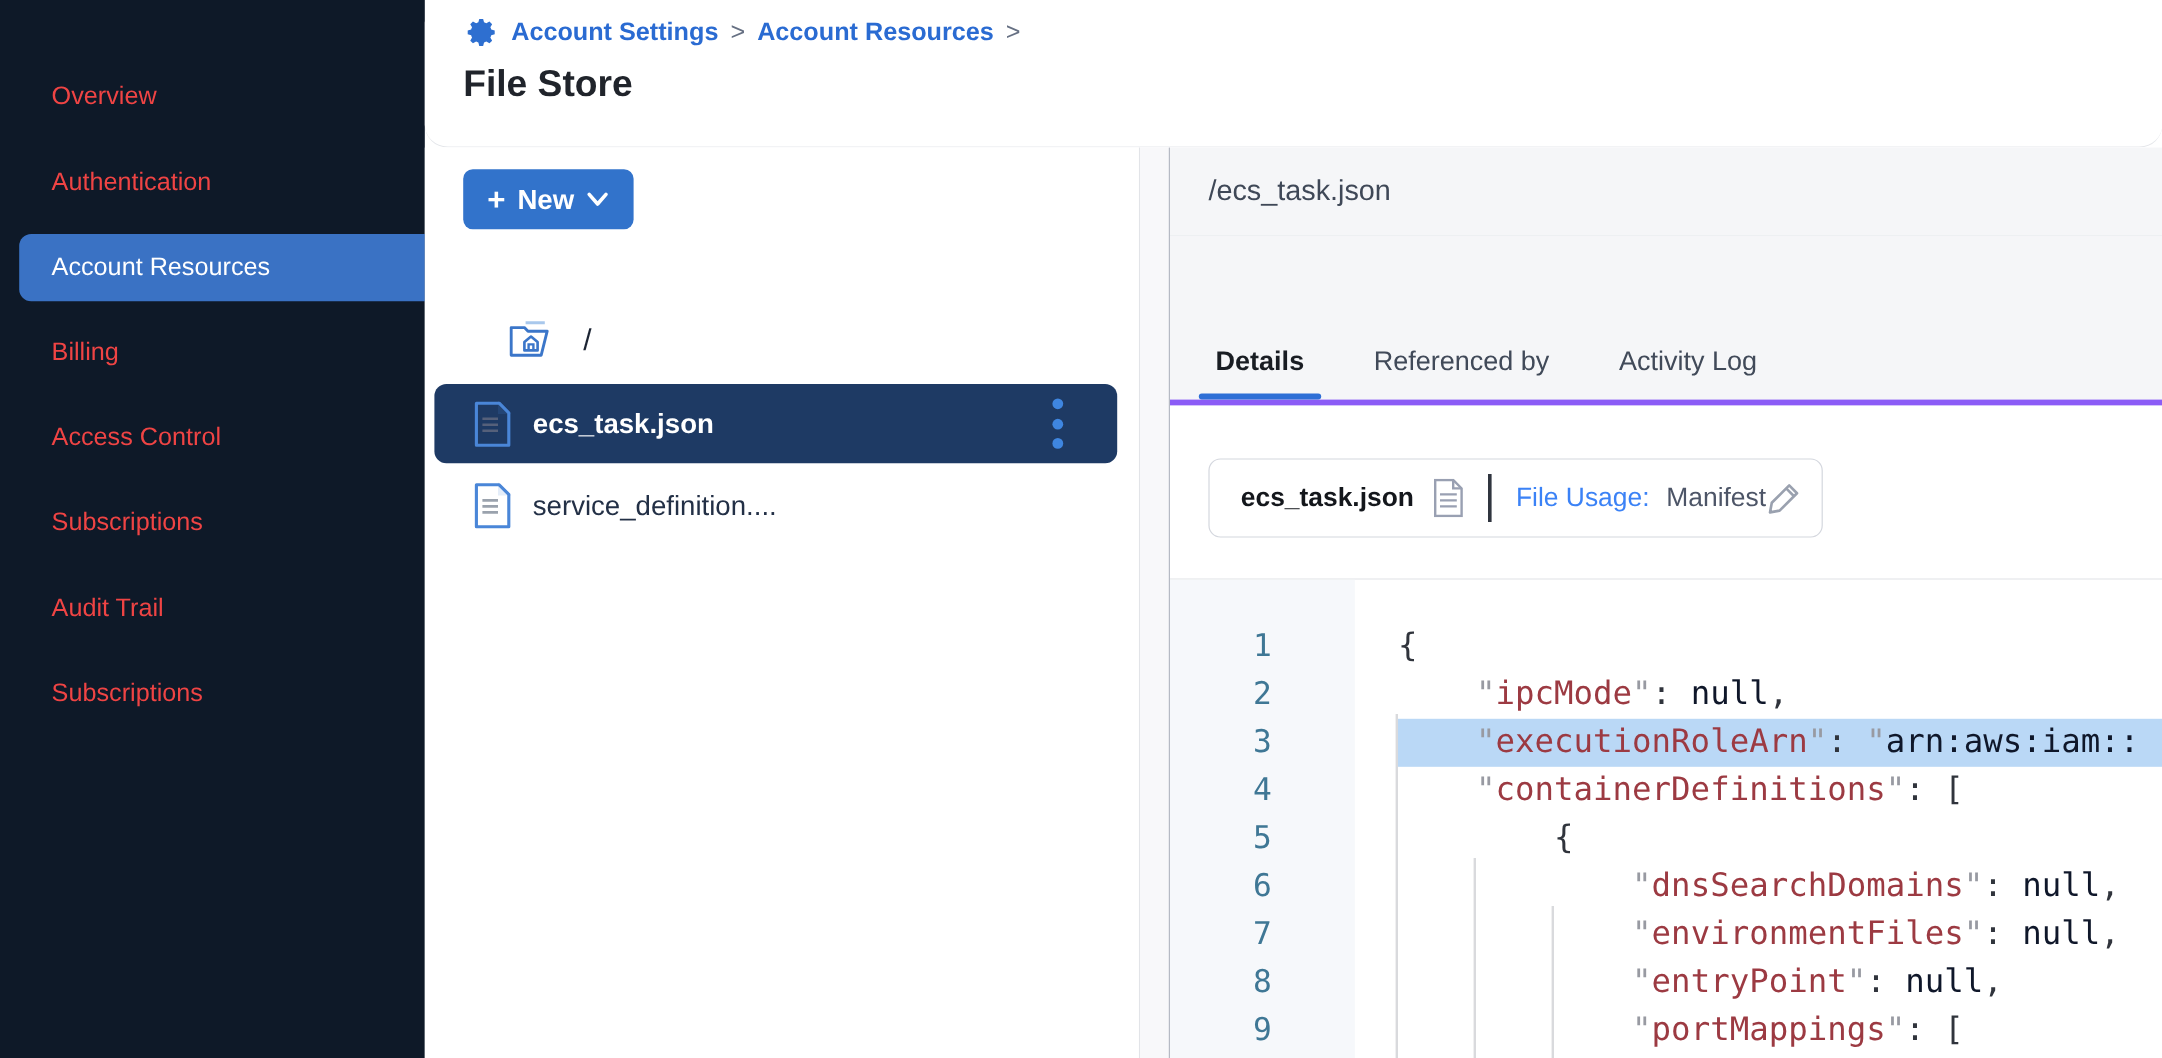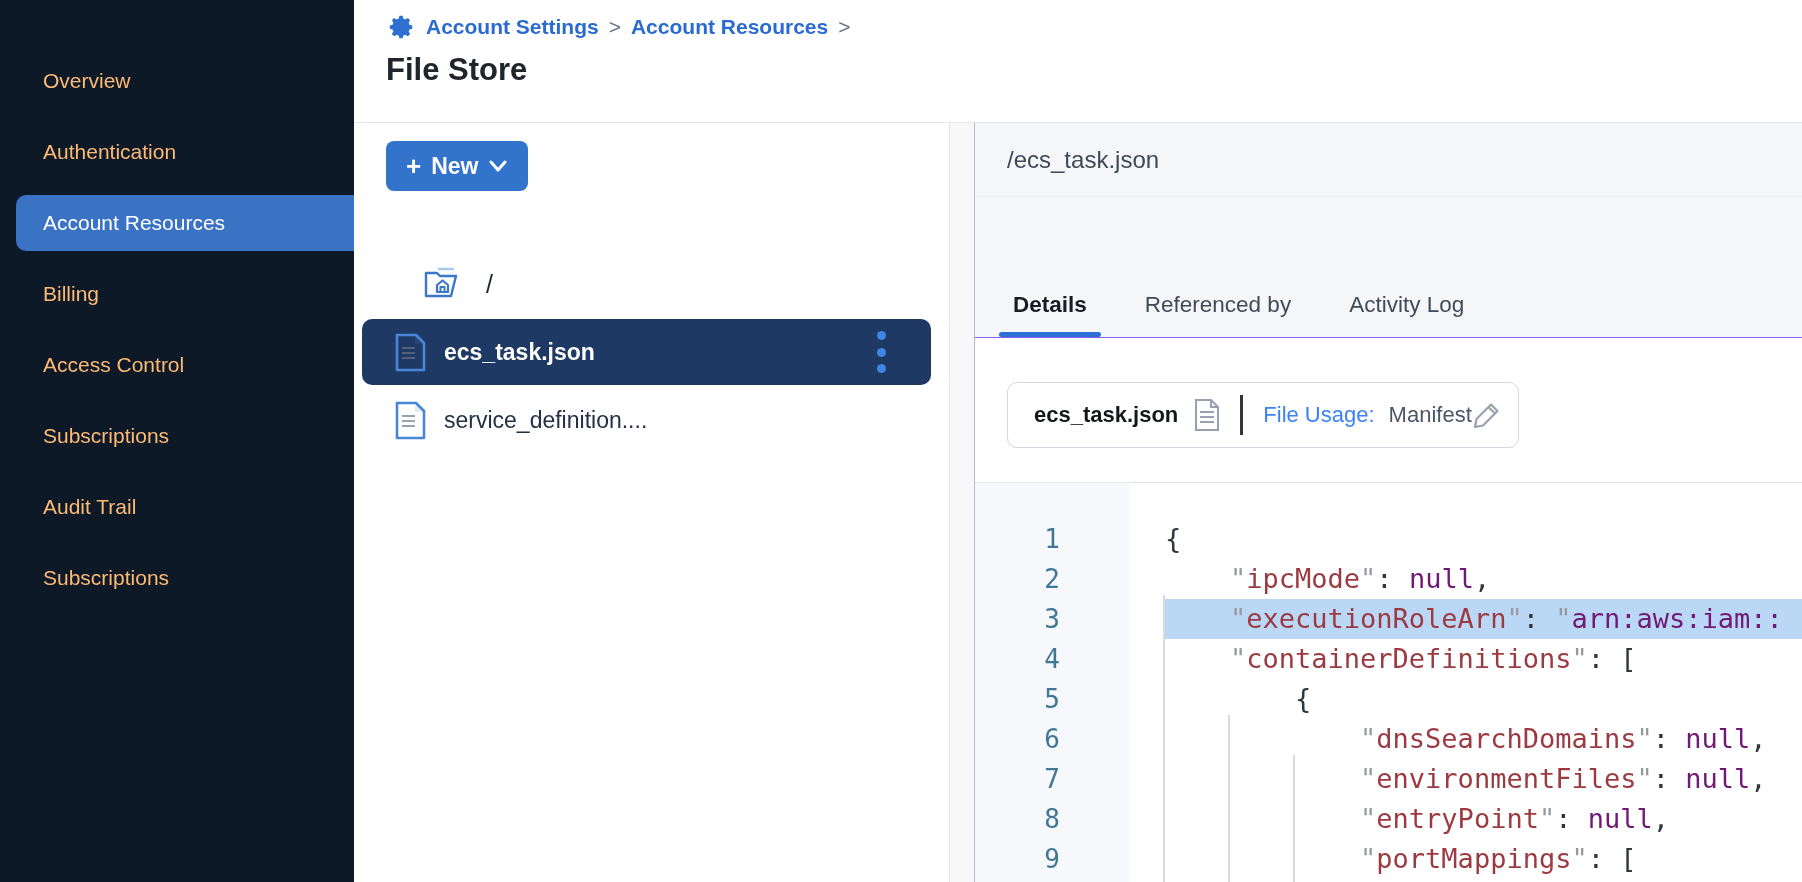--- a/index.html
+++ b/index.html
@@ -3,28 +3,28 @@
 <meta charset="utf-8">
 <style>
   * { margin:0; padding:0; box-sizing:border-box; }
   html,body { width:1802px; height:882px; overflow:hidden; background:#fff;
               font-family:"Liberation Sans", sans-serif; }
   .app { position:relative; width:1802px; height:882px; display:flex; }
 
   
   .sidebar { width:354px; height:882px; background:#0e1928; flex:none; padding-top:53px; }
   .side-item { height:56px; margin-bottom:15px; display:flex; align-items:center;
-               padding-left:43px; color:#fdba74; font-size:21px; cursor:pointer; }
+               padding-left:43px; color:#ef4444; font-size:21px; cursor:pointer; }
   .side-item.active { background:#3a72c4; color:#ffffff; margin-left:16px;
                       padding-left:27px; border-radius:10px 0 0 10px; }
 
   
   .main { flex:1; display:flex; flex-direction:column; min-width:0; }
   .header { height:123px; background:#fff; border-bottom:1px solid #e4e6ea;
-            padding:10px 0 0 32px; flex:none; }
+            padding:10px 0 0 32px; flex:none;border-radius:19px; }
   .breadcrumb { display:flex; align-items:center; gap:10px; height:34px; }
   .crumb-gear { width:30px; height:30px; color:#2e6fd0; flex:none; }
   .crumb-link { color:#2a6bd2; font-size:21px; font-weight:600; cursor:pointer; }
   .crumb-sep { color:#667083; font-size:21px; }
   .page-title { margin-top:8px; font-size:31px; font-weight:700; color:#20242b; }
 
   .content { flex:1; display:flex; min-height:0; }
 
   
   .file-panel { width:595px; flex:none; background:#fff; padding-top:18px; position:relative; }
@@ -49,21 +49,21 @@
 
   
   .scroll-strip { width:26px; flex:none; background:#f8f8fa;
                   border-left:1px solid #e2e4e8; border-right:1px solid #b6bac4; }
 
   
   .right-panel { flex:1; min-width:0; display:flex; flex-direction:column; }
   .path-bar { height:74px; background:#f5f6f8; border-bottom:1px solid #eceef1;
               display:flex; align-items:center; padding-left:32px; flex:none; }
   .path-text { font-size:24px; color:#3f4857; font-weight:500; }
-  .tab-bar { height:141px; background:#f5f6f8; border-bottom:1px solid #8b5cf6;
+  .tab-bar { height:141px; background:#f5f6f8; border-bottom:5px solid #8b5cf6;
              display:flex; align-items:flex-end; padding-left:32px; gap:46px; flex:none; }
   .tab { position:relative; padding:0 6px 19px 6px; font-size:22.5px; color:#414a59;
          font-weight:500; cursor:pointer; }
   .tab.active { color:#191d23; font-weight:700; }
   .tab.active::after { content:""; position:absolute; left:-8px; right:-8px; bottom:0;
                        height:5px; border-radius:3px; background:#2e6fd6; }
 
   .card-row { height:144px; background:#fff; flex:none; padding:44px 0 0 32px; }
   .file-card { width:512px; height:66px; background:#fff; border:1px solid #d4d7de;
                border-radius:10px; display:flex; align-items:center; padding:0 26px; }
@@ -80,21 +80,21 @@
   .gutter-bg { position:absolute; left:0; top:0; bottom:0; width:154px; background:#f6f8fb; }
   .code-rows { position:relative; z-index:1; padding-top:36px; }
   .code-line { display:flex; height:40px; line-height:40px; white-space:pre; }
   .code-line .ln { width:154px; flex:none; text-align:center; color:#3f7795;
                    font-size:26px; }
   .code-line .lc { flex:1; margin-left:36px; font-size:27px; }
   .code-line.hl .lc { background:#bad8f6; }
   .tk-p { color:#30343c; }
   .tk-q { color:#989aa2; }
   .tk-k { color:#9c3a42;margin-top:47px; }
-  .tk-v { color:#701a75; }
+  .tk-v { color:#0f172a; }
   .tk-s { color:#30343c; }
   .indent-guide { position:absolute; width:2px; background:#d9dadd; z-index:2; }
   .ig0 { left:188px; top:112px; bottom:0; }
   .ig1 { left:253px; top:232px; bottom:0; }
   .ig2 { left:318px; top:272px; bottom:0; }
 </style>
 </head>
 <body>
 
 <div class="app">

